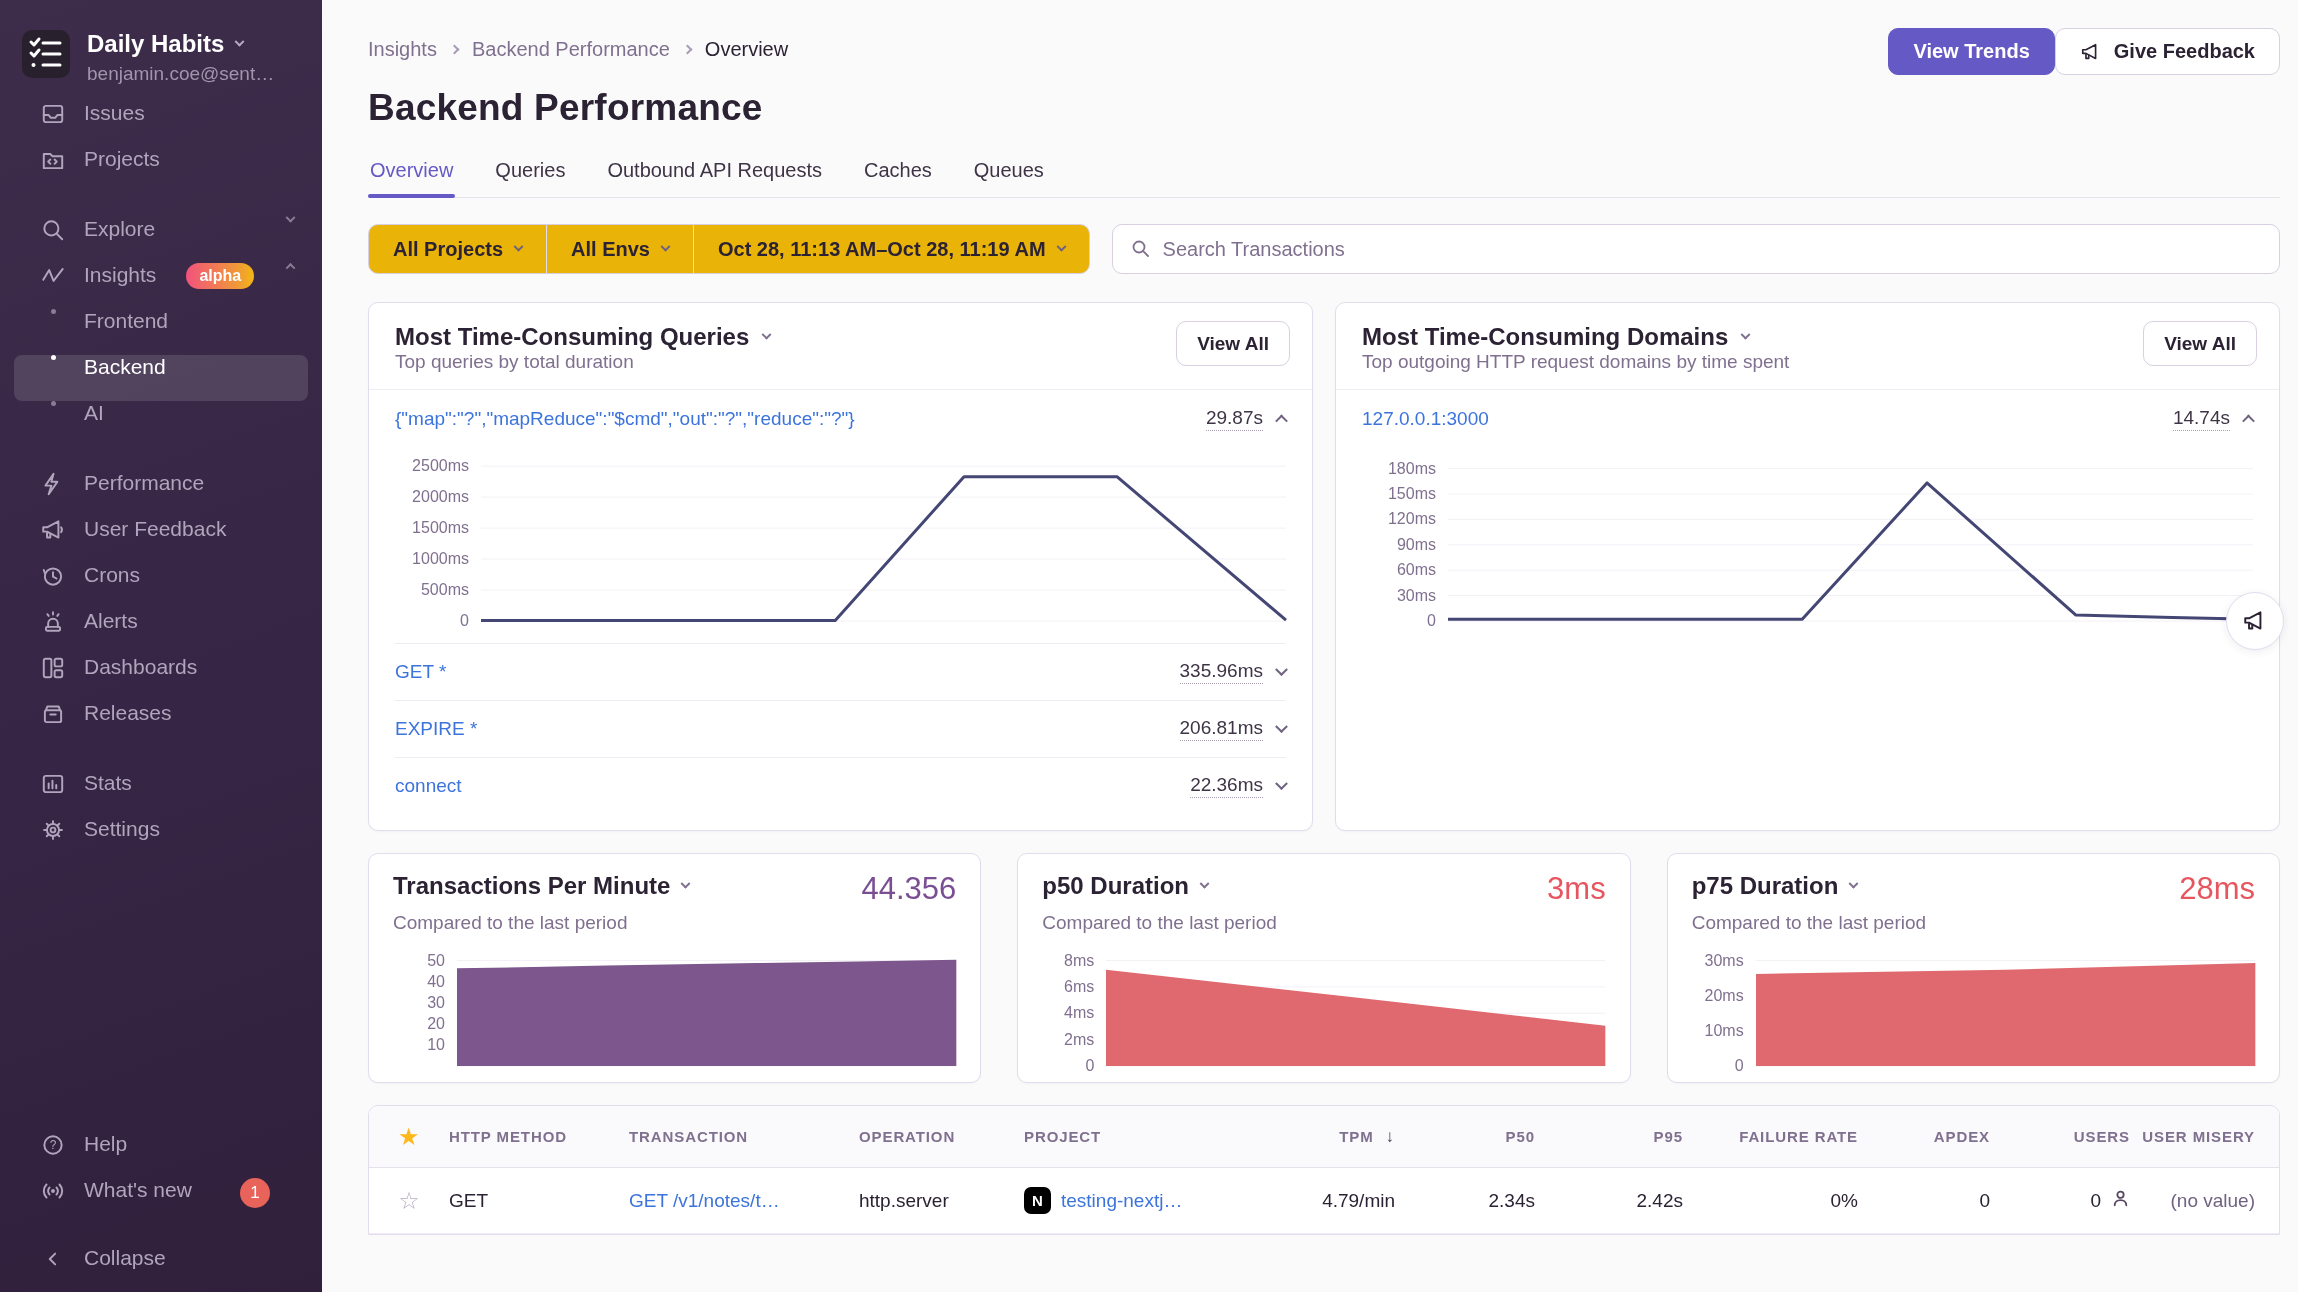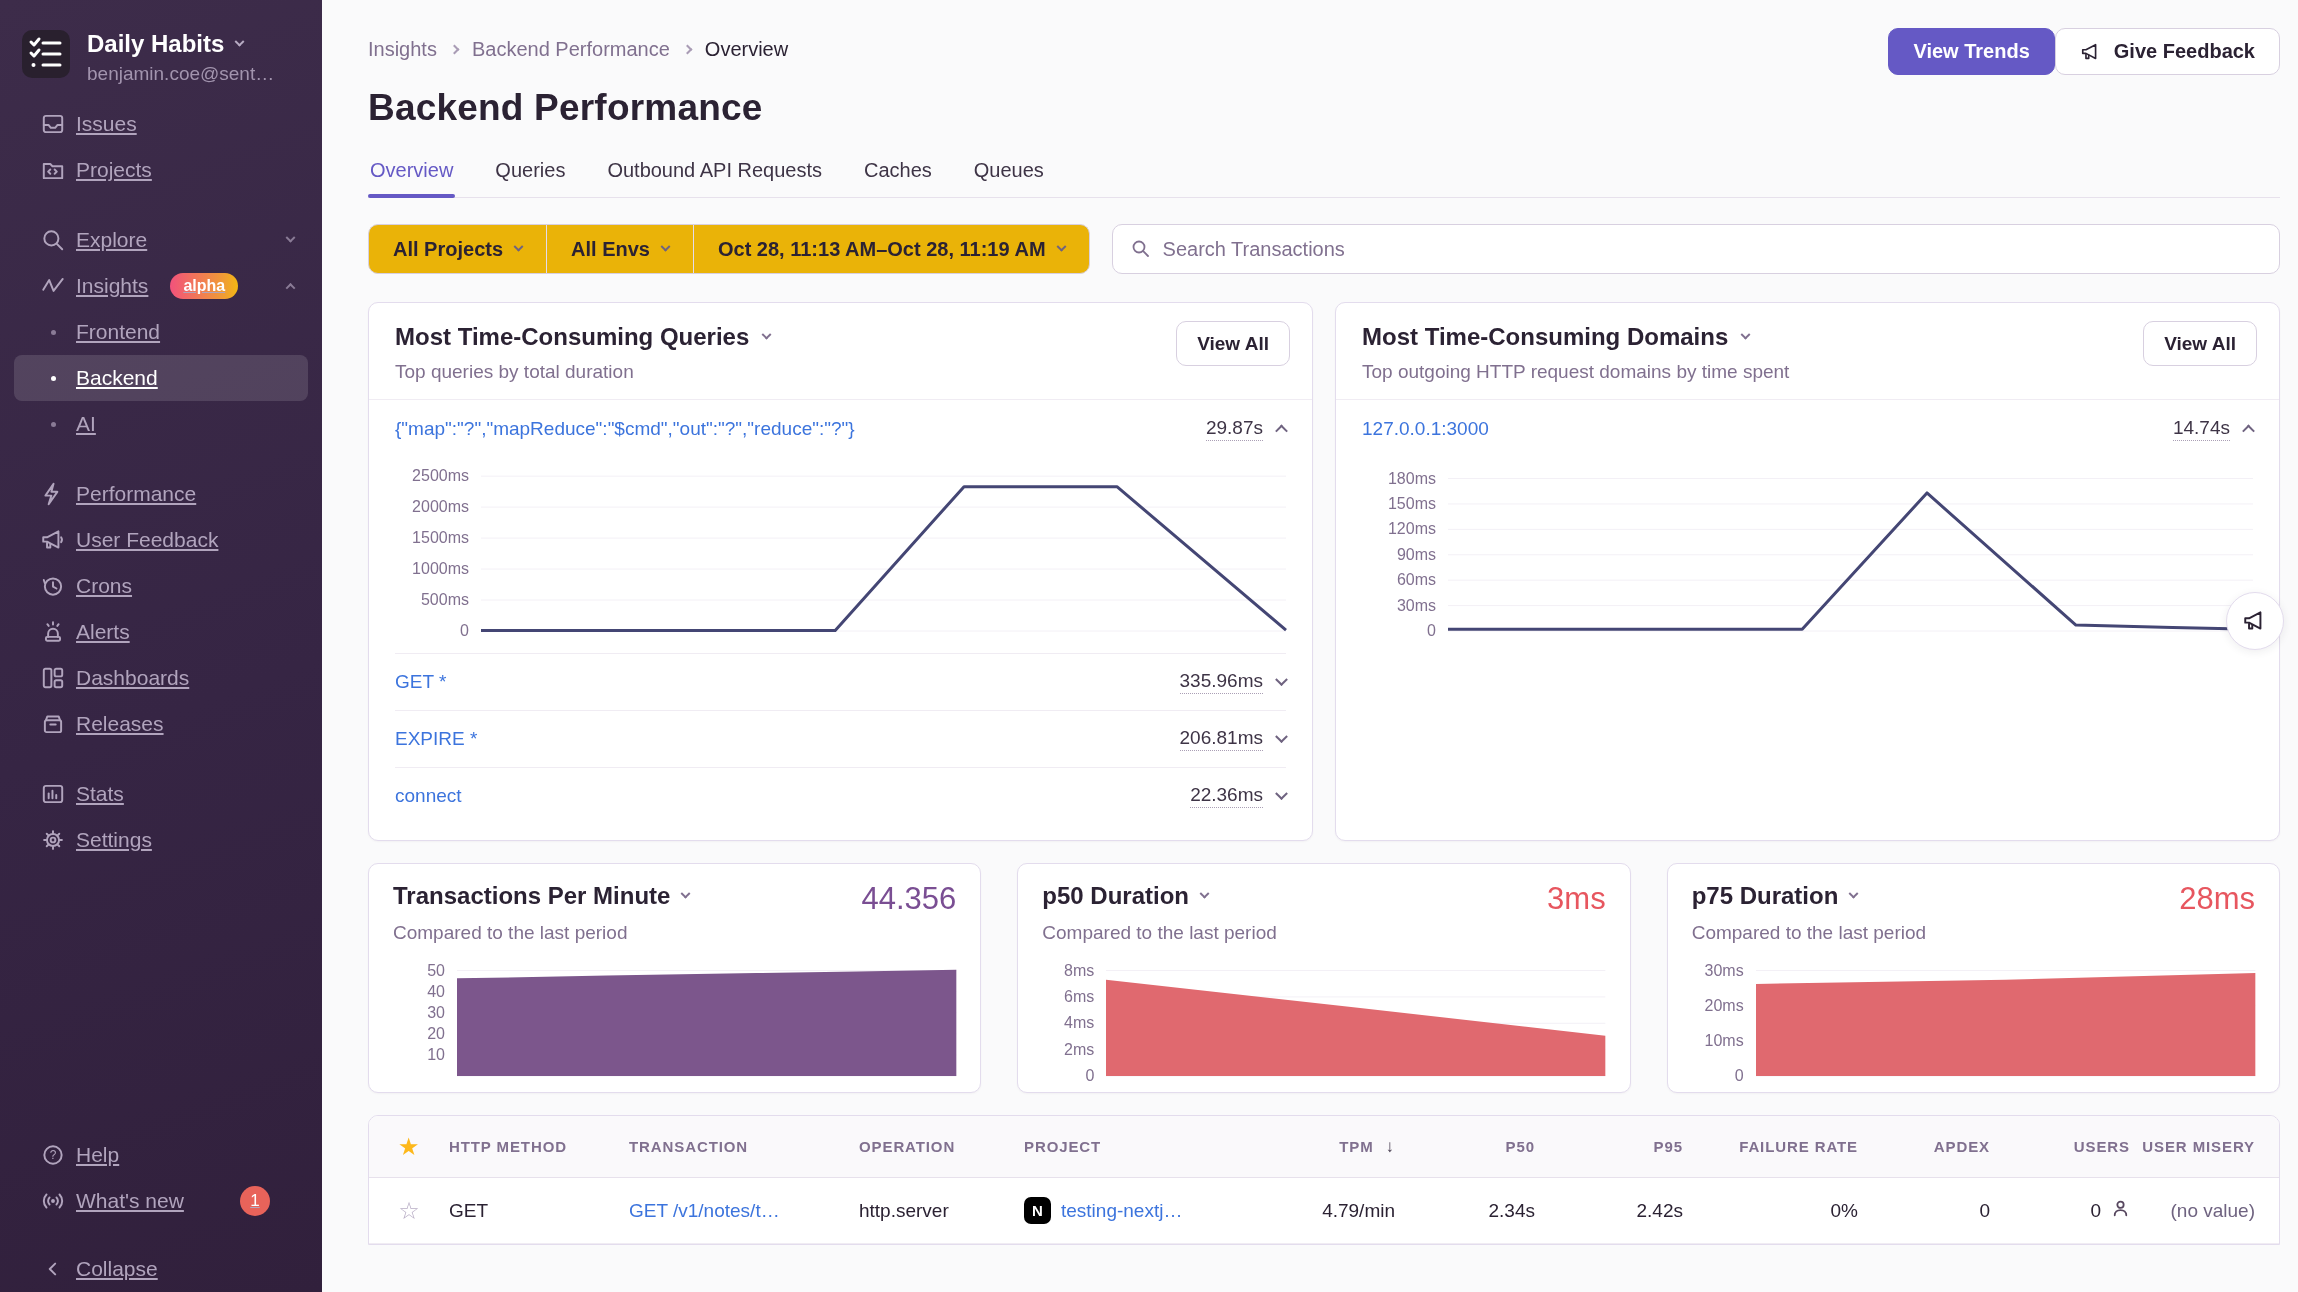--- a/index.html
+++ b/index.html
@@ -16,21 +16,21 @@
   .sidebar { position:absolute; left:0; top:0; bottom:0; width:322px;
     background:linear-gradient(160deg,#3d2c4a 0%,#362544 55%,#31203c 100%);
     display:flex; flex-direction:column; padding:20px 0 0; z-index:10; }
   .org { display:flex; gap:17px; padding:10px 20px 0 22px; align-items:flex-start; }
   .org-logo { width:48px; height:48px; flex:none; }
   .org-name-row { display:flex; align-items:center; gap:12px; color:#fff; cursor:default; }
   .org-name { font-size:24px; font-weight:700; color:#fff; }
   .org-name-row .chev { color:#b7abc3; }
   .org-email { font-size:19px; color:#a294ae; margin-top:5px; }
   .nav { margin-top:16px; display:flex; flex-direction:column; }
-  .nav-item { height:46px; display:flex; align-items:center; gap:10px; padding:0 14px 0 26px; margin:0 14px; border-radius:8px; color:#b1a4bd; font-size:21px; cursor:pointer; white-space:nowrap;text-decoration:underline; }
+  .nav-item { height:46px; display:flex; align-items:flex-start; gap:18px; padding:0 14px 0 26px; margin:0 14px; border-radius:8px; color:#b1a4bd; font-size:21px; cursor:pointer; white-space:nowrap; }
   .nav-item.selected { background:rgba(255,255,255,.13); color:#fff; }
   .nicon { width:26px; height:26px; flex:none; display:flex; align-items:center; justify-content:center; }
   .nicon svg { width:26px; height:26px; stroke:currentColor; fill:none; stroke-width:1.8; stroke-linecap:round; stroke-linejoin:round; }
   .bullet { width:26px; flex:none; display:flex; justify-content:center; }
   .bullet i { width:5px; height:5px; border-radius:50%; background:#8a7b96; }
   .selected .bullet i { background:#fff; }
   .nav-gap { height:24px; }
   .trail-chev { margin-left:auto; color:#8a7b96; }
   .alpha-badge { margin-left:12px; padding:4px 13px; border-radius:999px; font-size:16px; font-weight:700; color:#fff;
     background:linear-gradient(90deg,#f2527c 0%,#f09d33 80%,#f2b712 100%); }
@@ -66,21 +66,21 @@
   .search svg { width:20px; height:20px; stroke:#80708f; fill:none; stroke-width:1.8; stroke-linecap:round; }
   .search input { border:none; outline:none; font-size:20px; color:#2b2233; flex:1; background:transparent; font-family:"Liberation Sans",sans-serif; }
   .search input::placeholder { color:#80708f; }
 
   .cards-row { display:flex; gap:22px; margin-top:28px; align-items:stretch; }
   .card { background:#fff; border:1px solid #e3dced; border-radius:10px; flex:1; position:relative; padding:20px 26px 16px; box-shadow:0 1px 2px rgba(43,34,51,.04); }
   .card-title-row { display:flex; align-items:center; gap:14px; }
   .card-title { font-size:24px; font-weight:700; color:#2b2233; }
   .card-title-row .chev { color:#80708f; }
   .view-all { position:absolute; top:18px; right:22px; height:45px; padding:0 20px; font-size:19px; font-weight:700; border:1px solid #d8d0e0; border-radius:10px; background:#fff; color:#2b2233; display:flex; align-items:center; cursor:pointer; }
-  .card-subtitle { font-size:19px; color:#80708f; margin-top:10px; }
+  .card-subtitle { font-size:19px; color:#80708f; }
   .card-divider { border:none; border-top:1px solid #f0ecf3; margin:16px -26px 0; }
   .q-row { display:flex; align-items:center; font-size:19px; }
   .q-row.main-row { padding:17px 0 8px; }
   .q-link { color:#3c74dd; cursor:pointer; }
   .q-val { margin-left:auto; color:#3e3446; border-bottom:1px dotted #aa9fb5; padding-bottom:1px; }
   .q-chev { margin-left:14px; color:#6f6380; }
   .q-list .q-row { height:57px; border-top:1px solid #f0ecf3; }
 
   .chart { display:flex; align-items:stretch; }
   .chart.big { height:166px; margin-top:16px; margin-bottom:22px; }

